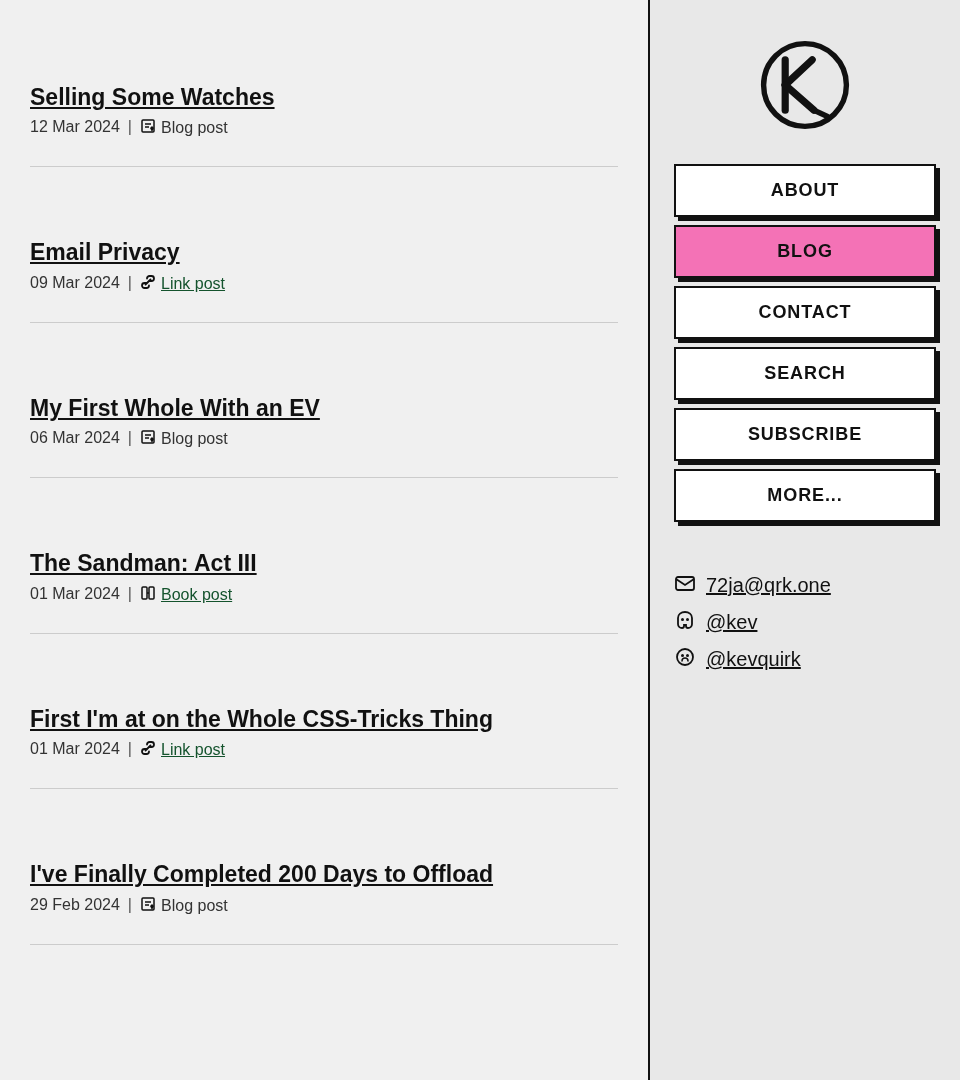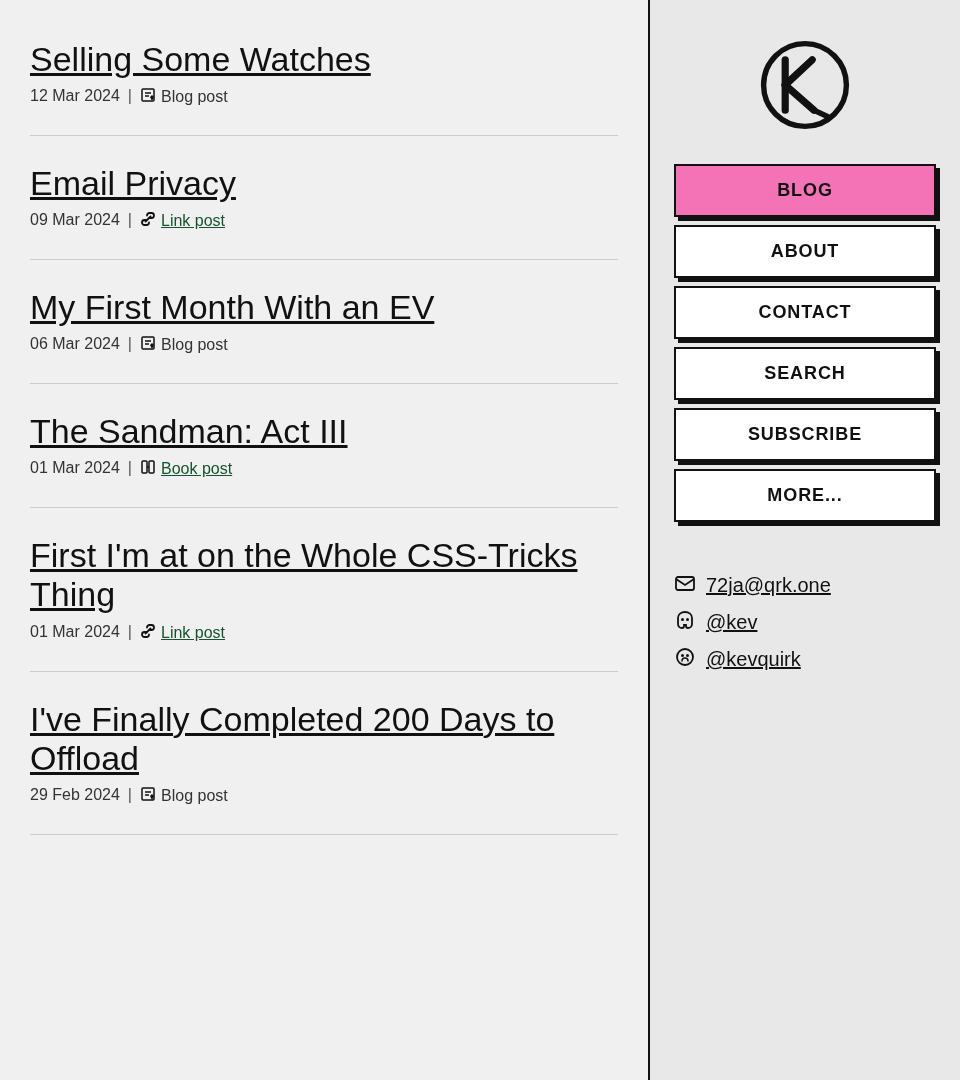--- a/index.html
+++ b/index.html
@@ -28,28 +28,29 @@
     .post-item {
       border-bottom: 1px solid #ccc;
       padding: 28px 0;
     }
 
     .post-item:first-child {
       padding-top: 20px;
     }
 
     .post-title {
-      font-size: 34px;
-      font-weight: 400;
+      font-size: 23px;
+      font-weight: 700;
       color: #111;
       text-decoration: underline;
       cursor: pointer;
       line-height: 1.15;
       display: block;
       margin-bottom: 8px;
+      margin-top: 44px;
     }
 
     .post-meta {
       font-size: 16px;
       color: #333;
       display: flex;
       gap: 8px;
     }
 
     .post-meta-separator {
@@ -175,21 +176,21 @@
           <span class="post-icon"><svg width="16" height="16" viewBox="0 0 16 16" fill="none">
               <path d="M7 4.5C7 3.12 8.12 2 9.5 2H11.5C12.88 2 14 3.12 14 4.5C14 5.88 12.88 7 11.5 7H9.5" stroke="#111" stroke-width="1.8" stroke-linecap="round"></path>
               <path d="M9 11.5C9 12.88 7.88 14 6.5 14H4.5C3.12 14 2 12.88 2 11.5C2 10.12 3.12 9 4.5 9H6.5" stroke="#111" stroke-width="1.8" stroke-linecap="round"></path>
               <line x1="5.5" y1="10.5" x2="10.5" y2="5.5" stroke="#111" stroke-width="1.8" stroke-linecap="round"></line>
             </svg></span>
           <span class="post-type-link">Link post</span>
         </div>
       </div>
     </div>
     <div class="post-item">
-      <a class="post-title" href="#">My First Month With an EV</a>
+      <a class="post-title" href="#">My First Whole With an EV</a>
       <div class="post-meta">
         <span>06 Mar 2024</span>
         <span class="post-meta-separator">|</span>
         <div class="post-type">
           <span class="post-icon"><svg width="16" height="16" viewBox="0 0 16 16" fill="none">
               <rect x="2" y="2" width="12" height="12" rx="1" stroke="#111" stroke-width="1.5"></rect>
               <line x1="5" y1="6" x2="11" y2="6" stroke="#111" stroke-width="1.5"></line>
               <line x1="5" y1="9" x2="9" y2="9" stroke="#111" stroke-width="1.5"></line>
               <path d="M10 10 L12 8 L14 10 L12 14Z" fill="#111"></path>
             </svg></span>
@@ -255,22 +256,22 @@
       <line x1="28" y1="22" x2="28" y2="78" stroke="#111" stroke-width="8" stroke-linecap="round"></line>
       <line x1="28" y1="50" x2="58" y2="22" stroke="#111" stroke-width="8" stroke-linecap="round"></line>
       <line x1="28" y1="50" x2="60" y2="78" stroke="#111" stroke-width="8" stroke-linecap="round"></line>
 
       <line x1="60" y1="78" x2="75" y2="85" stroke="#111" stroke-width="6" stroke-linecap="round"></line>
     </svg>
   </div>
 
   <nav class="nav-menu">
 
-  <button class="nav-button active">BLOG</button>
-      <button class="nav-button">ABOUT</button>
+  <button class="nav-button">ABOUT</button>
+      <button class="nav-button active">BLOG</button>
       <button class="nav-button">CONTACT</button>
       <button class="nav-button">SEARCH</button>
       <button class="nav-button">SUBSCRIBE</button>
       <button class="nav-button">MORE...</button>
     </nav>
 
   <div class="contact-links">
 
   <a class="contact-link" href="#">
         <span class="contact-icon">

